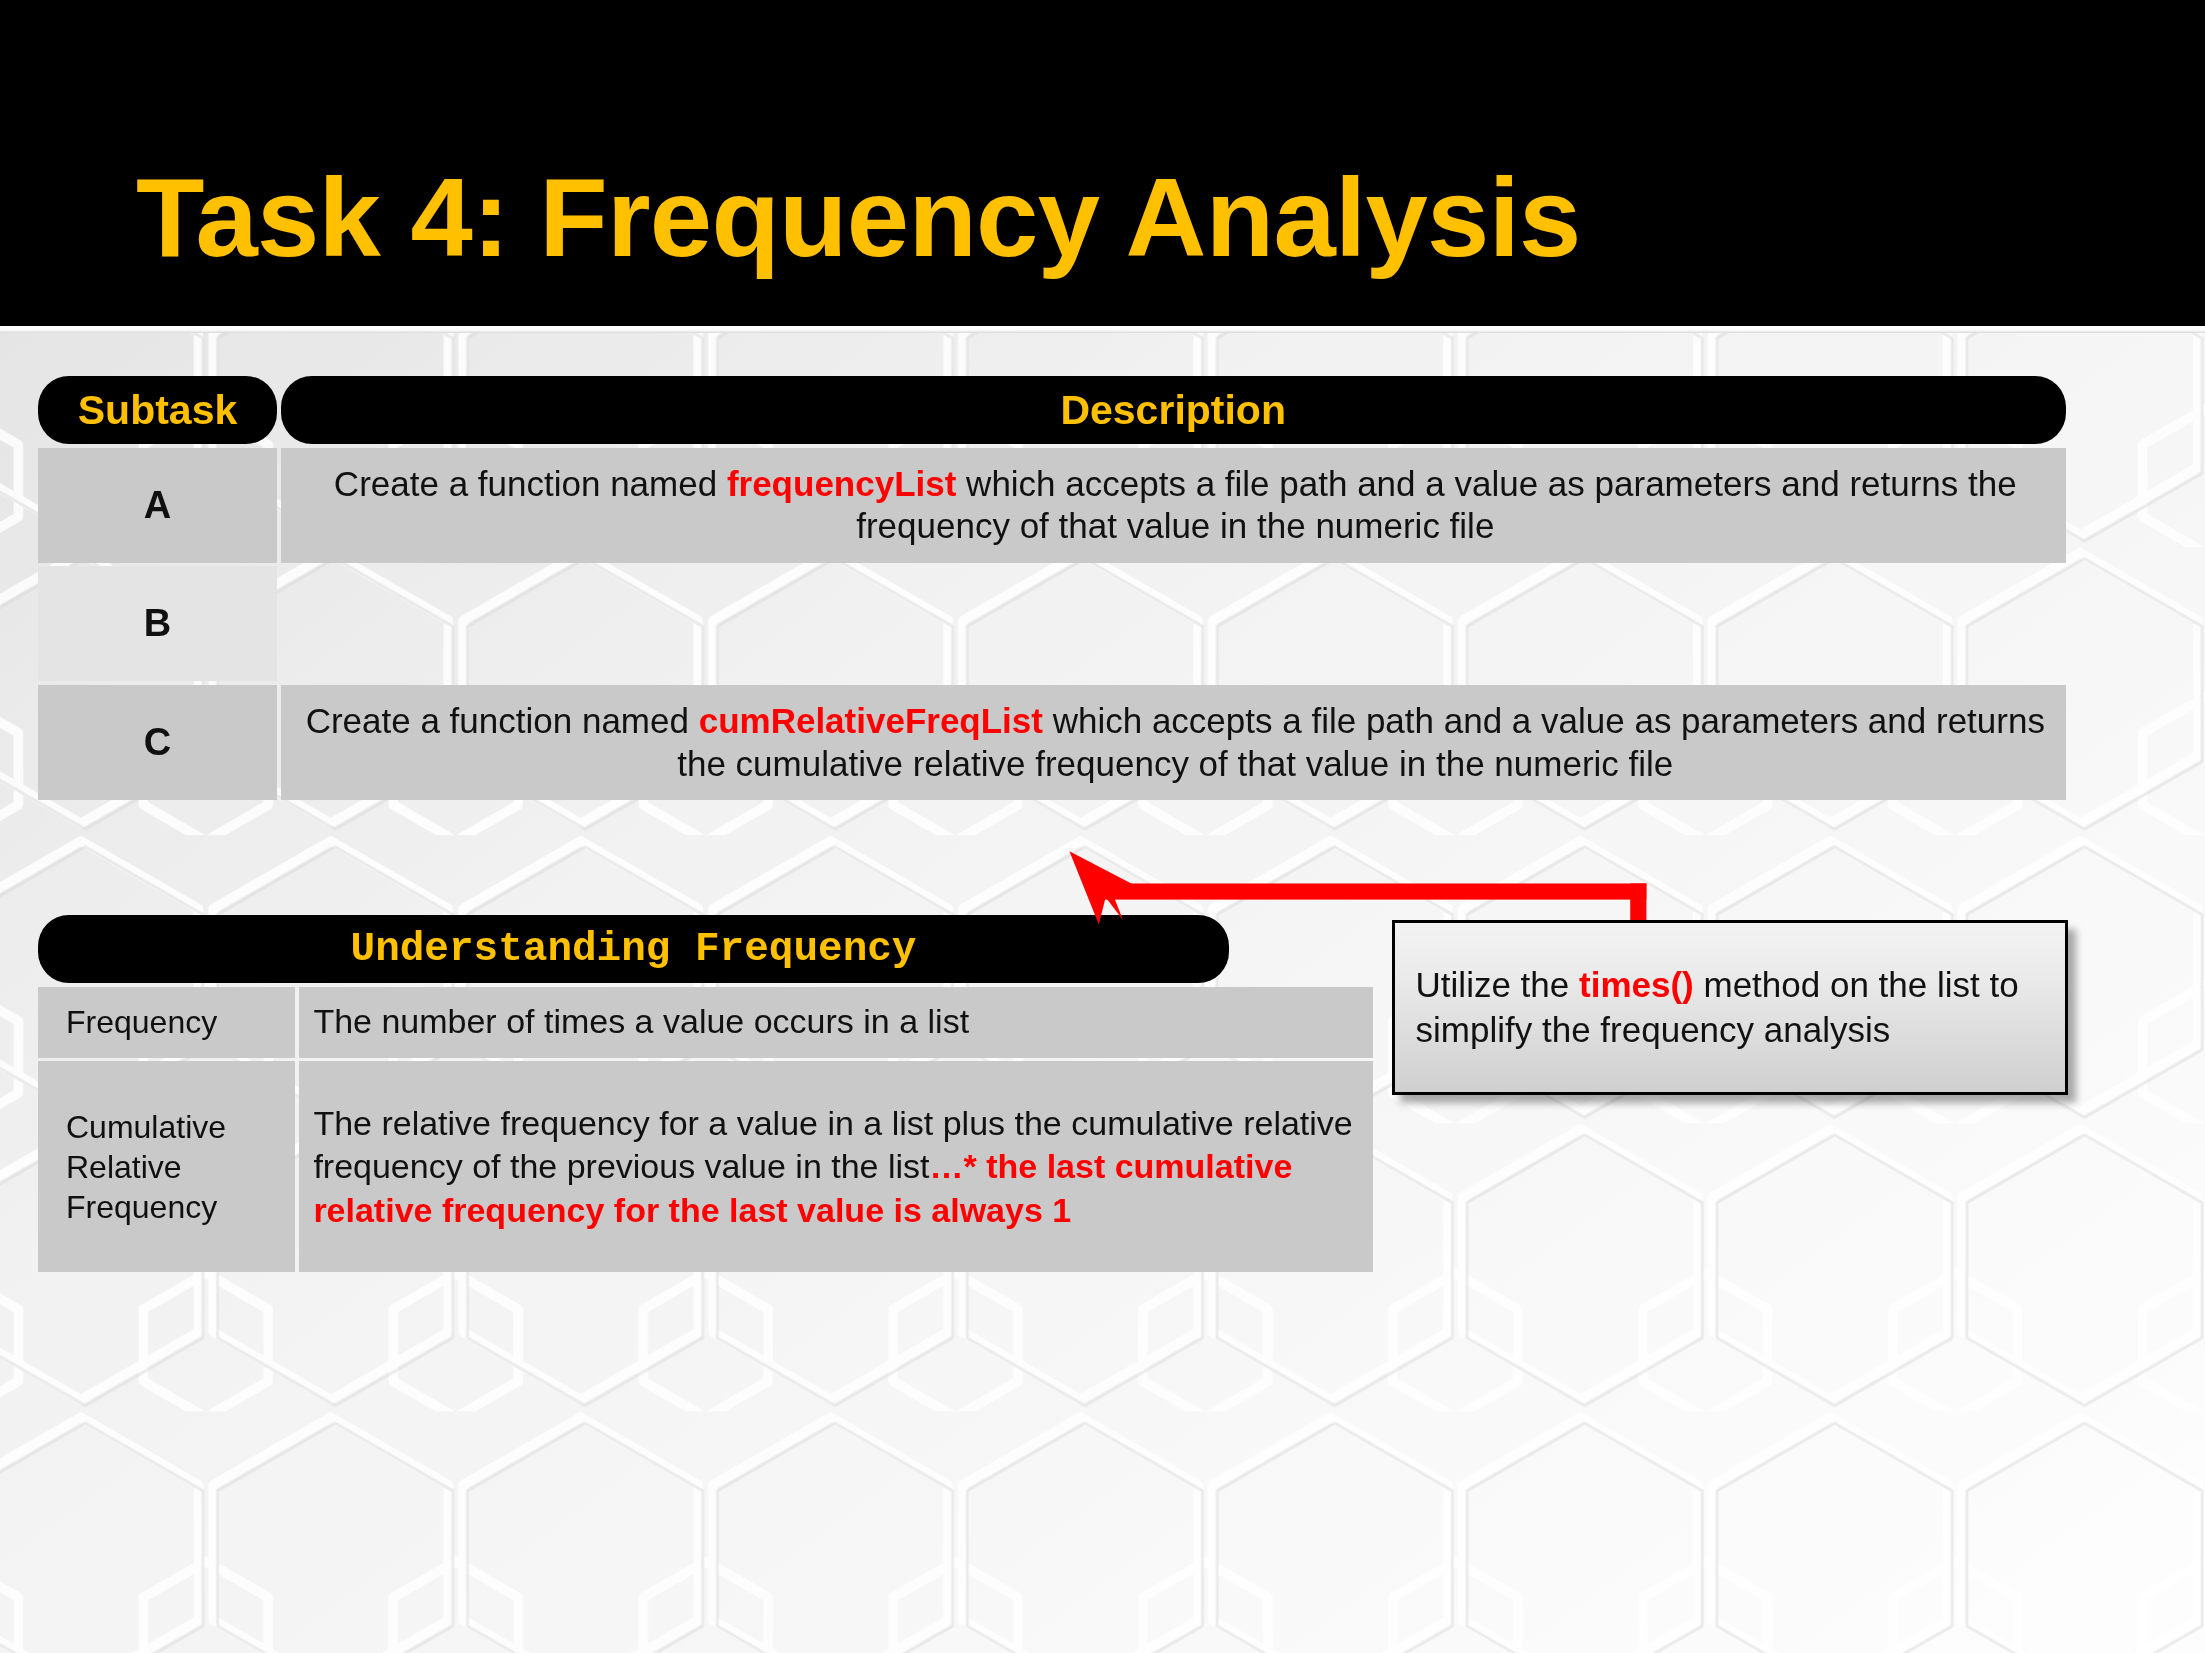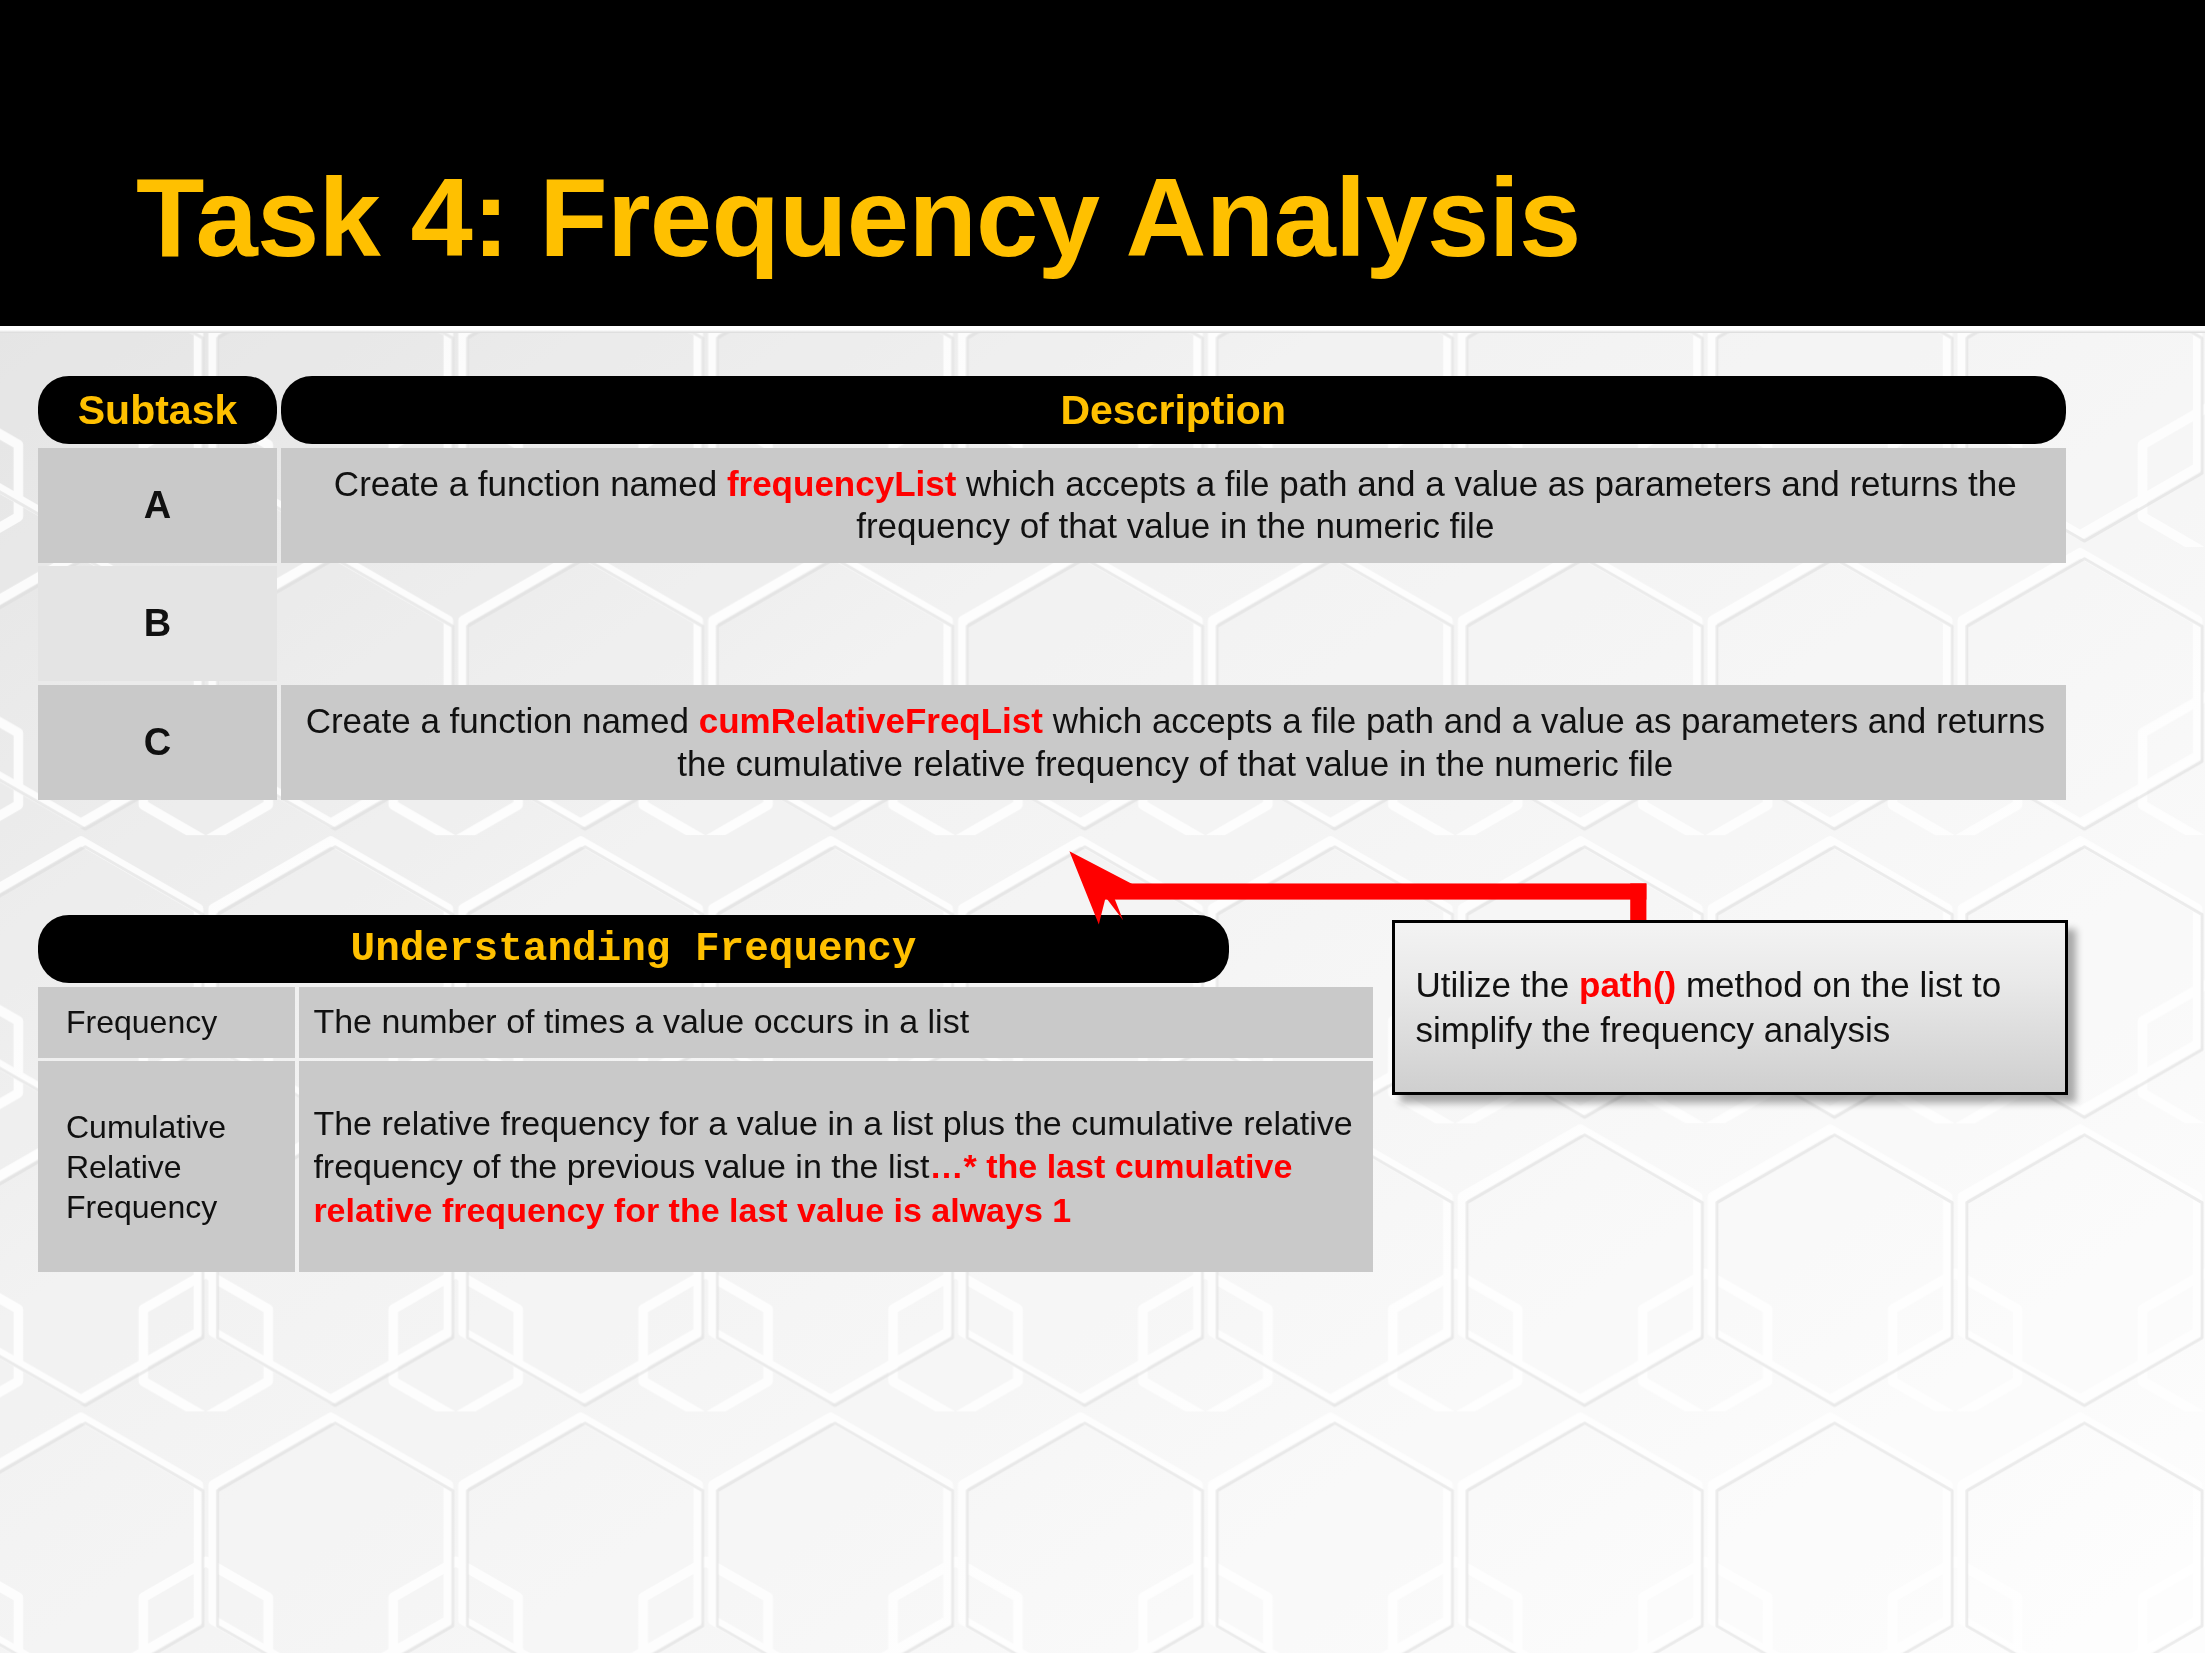--- a/index.html
+++ b/index.html
@@ -261,18 +261,18 @@
 
   <svg id="arrow-svg" viewBox="0 0 1000 180" preserveAspectRatio="none">
     <path d="M 60 22 L 152 70 L 113 74 L 836 74 L 836 170 L 836 74 L 113 74 L 128 112 Z" fill="#ff0000" stroke="none"></path>
     <polygon points="55,18 158,72 105,78 95,118" fill="#ff0000"></polygon>
     <rect x="100" y="62" width="740" height="22" fill="#ff0000"></rect>
     <rect x="818" y="62" width="22" height="110" fill="#ff0000"></rect>
   </svg>
 
   <div id="callout">
     <div id="callout-text">
-      <span>Utilize the </span><span class="code-red">path()</span><span> method on the list to simplify the frequency analysis</span>
+      <span>Utilize the </span><span class="code-red">times()</span><span> method on the list to simplify the frequency analysis</span>
     </div>
   </div>
 
 </div>
 
 
 </body></html>

